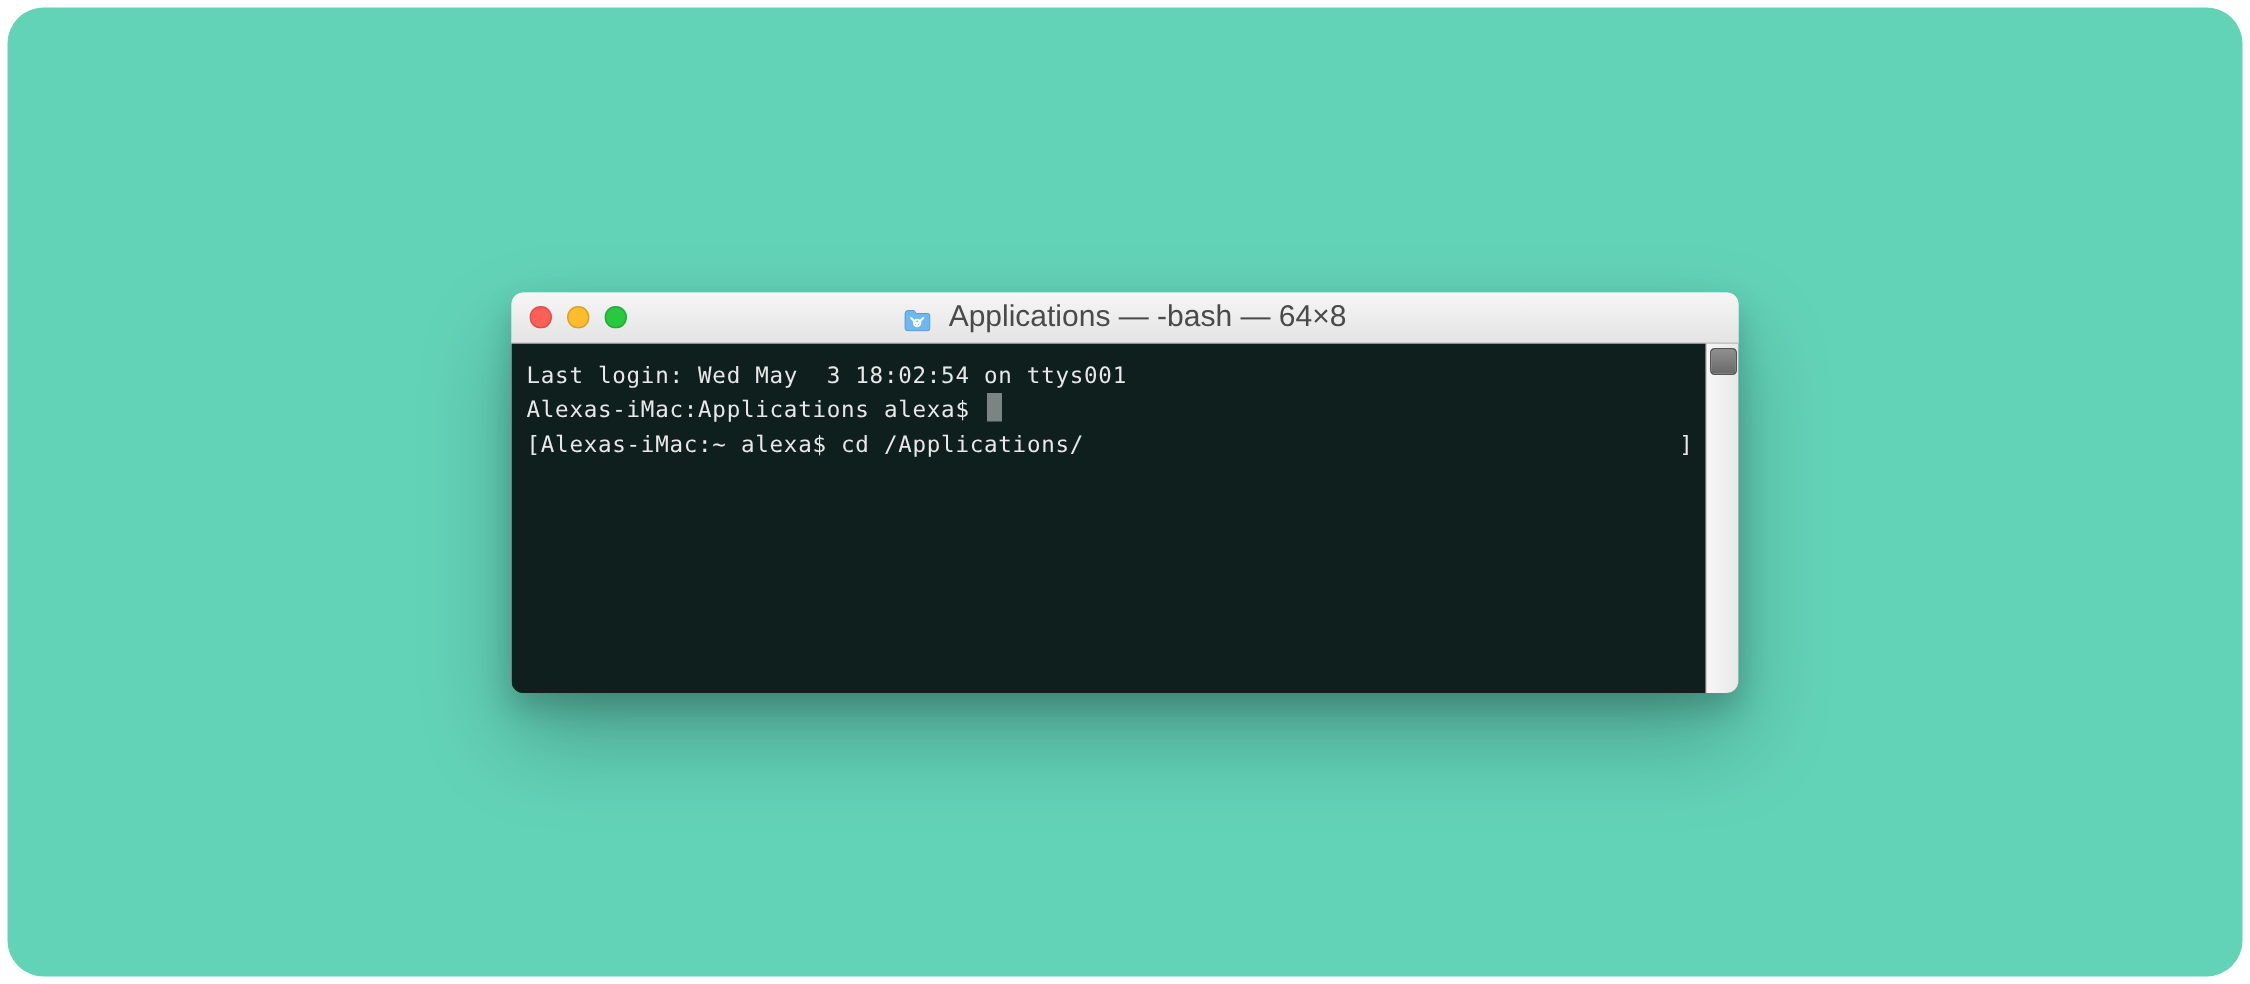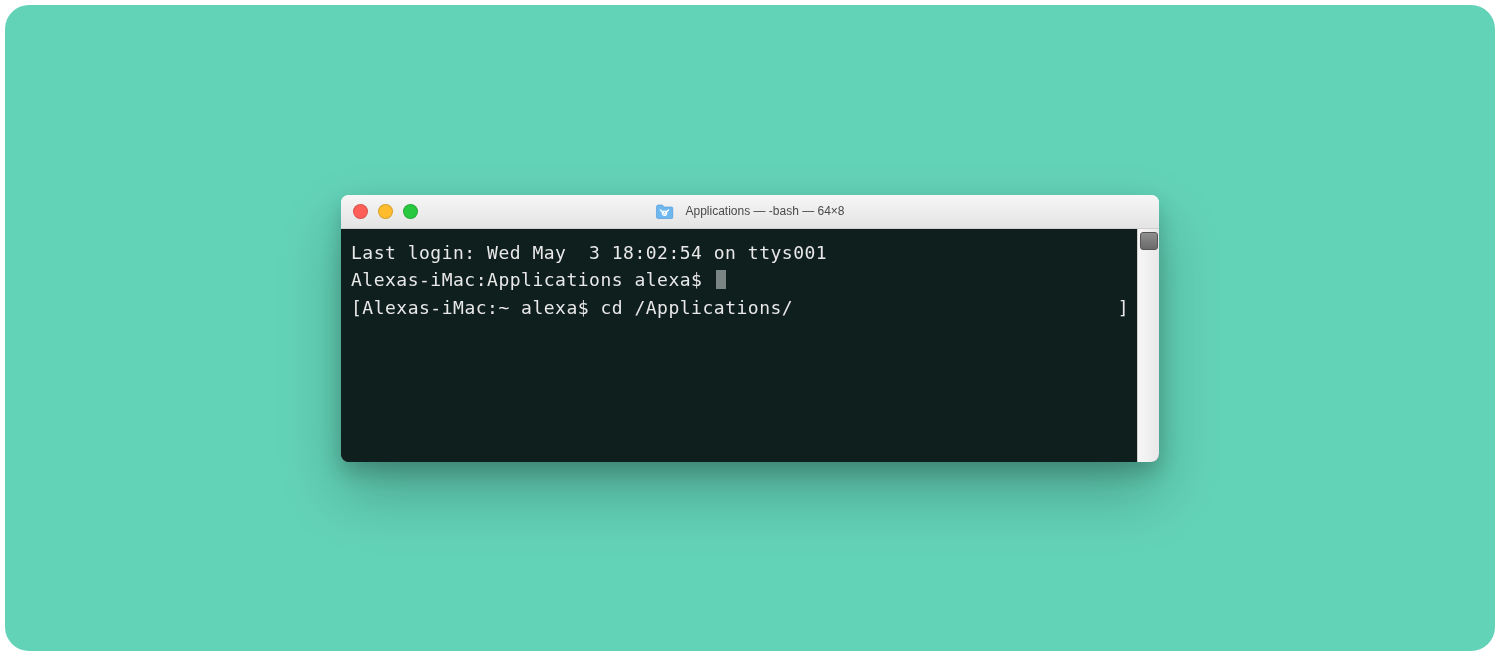--- a/index.html
+++ b/index.html
@@ -56,37 +56,37 @@
     .tl-min   { background: #ffbd2e; }
     .tl-max   { background: #28c840; }
     .title-center {
       position: absolute;
       left: 50%;
       transform: translateX(-50%);
       display: flex;
       align-items: center;
       gap: 12px;
       color: #4a4a4a;
-      font-size: 12px;
+      font-size: 20px;
     }
     .folder-icon {
       width: 18px;
       height: 15px;
       display: inline-block;
     }
     .terminal-wrap {
       display: flex;
       background: #0f1f1d;
     }
     .terminal-body {
       flex: 1;
       background: #0f1f1d;
       color: #e8e8e8;
       font-family: "Menlo", "Monaco", "Consolas", monospace;
-      font-size: 18px;
+      font-size: 15px;
       line-height: 1.55;
       padding: 10px 8px 10px 10px;
       min-height: 233px;
       white-space: pre;
       letter-spacing: 0.5px;
     }
     .term-line {
       display: block;
     }
     .bracket {

